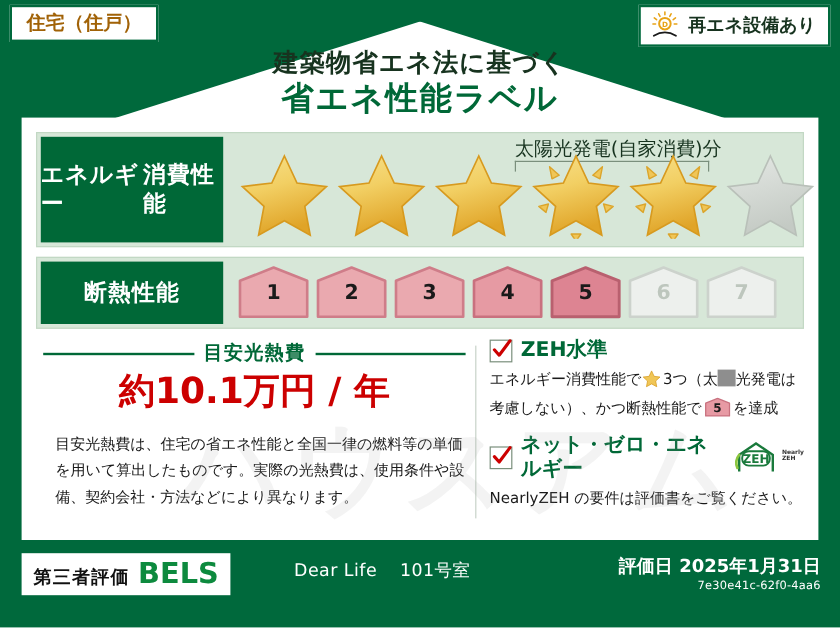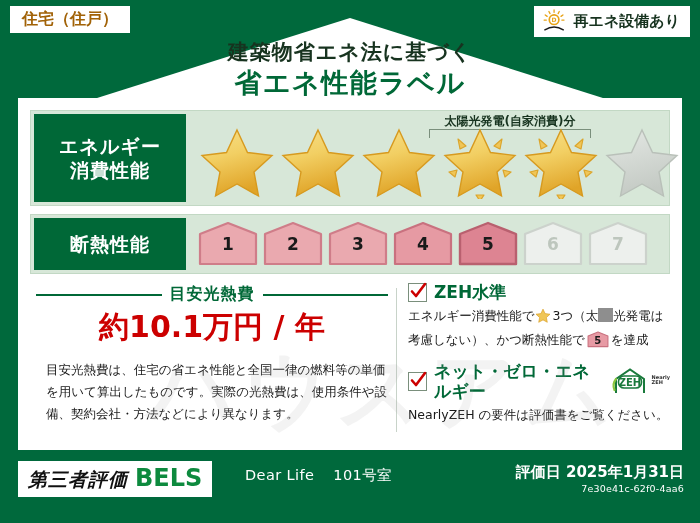--- a/index.html
+++ b/index.html
@@ -108,21 +108,21 @@
     box-sizing: border-box;
   }
   #row-energy { left: 12px; top: 12px; width: 640px; height: 96px; }
   #row-insul  { left: 12px; top: 116px; width: 640px; height: 60px; }
 
   .row-label {
     background: #006837;
     color: #ffffff;
     font-weight: bold;
     display: flex;
-    flex-direction: column;
+    flex-direction: row;
     align-items: center;
     justify-content: center;
     flex: 0 0 152px;
     font-size: 19px;
     letter-spacing: 1px;
     line-height: 1.28;
     margin: 3px;
   }
   #row-insul .row-label { font-size: 19px; }
 
@@ -141,22 +141,22 @@
   .star-svg { display: block; width: 80px; height: 74px; }
 
   .solar-bracket {
     position: absolute;
     left: 240px;
     top: 4px;
     width: 162px;
     text-align: center;
   }
   .solar-bracket .sb-text {
-    font-size: 12px;
-    font-weight: bold;
+    font-size: 16px;
+    font-weight: normal;
     color: #17331f;
     line-height: 1.1;
     white-space: nowrap;
   }
   .sb-line {
     margin-top: 1px;
     height: 8px;
     border-left: 1.5px solid #7a8f7c;
     border-right: 1.5px solid #7a8f7c;
     border-top: 1.5px solid #7a8f7c;
@@ -289,21 +289,21 @@
   .bels-box {
     position: absolute;
     left: 18px; top: 11px;
     background: #ffffff;
     padding: 3px 10px 4px 10px;
     display: flex;
     align-items: baseline;
     gap: 7px;
   }
   .bels-jp {
-    font-size: 19px; font-weight: bold; color: #111; letter-spacing: 1px; font-style: italic;
+    font-size: 15px; font-weight: bold; color: #111; letter-spacing: 1px;
   }
   .bels-en {
     font-size: 24px; font-weight: bold; color: #0d8a3e; letter-spacing: 0px;
   }
   .prop-name {
     position: absolute;
     left: 245px; top: 16px;
     color: #ffffff;
     font-size: 14.5px;
     letter-spacing: 0.4px;

